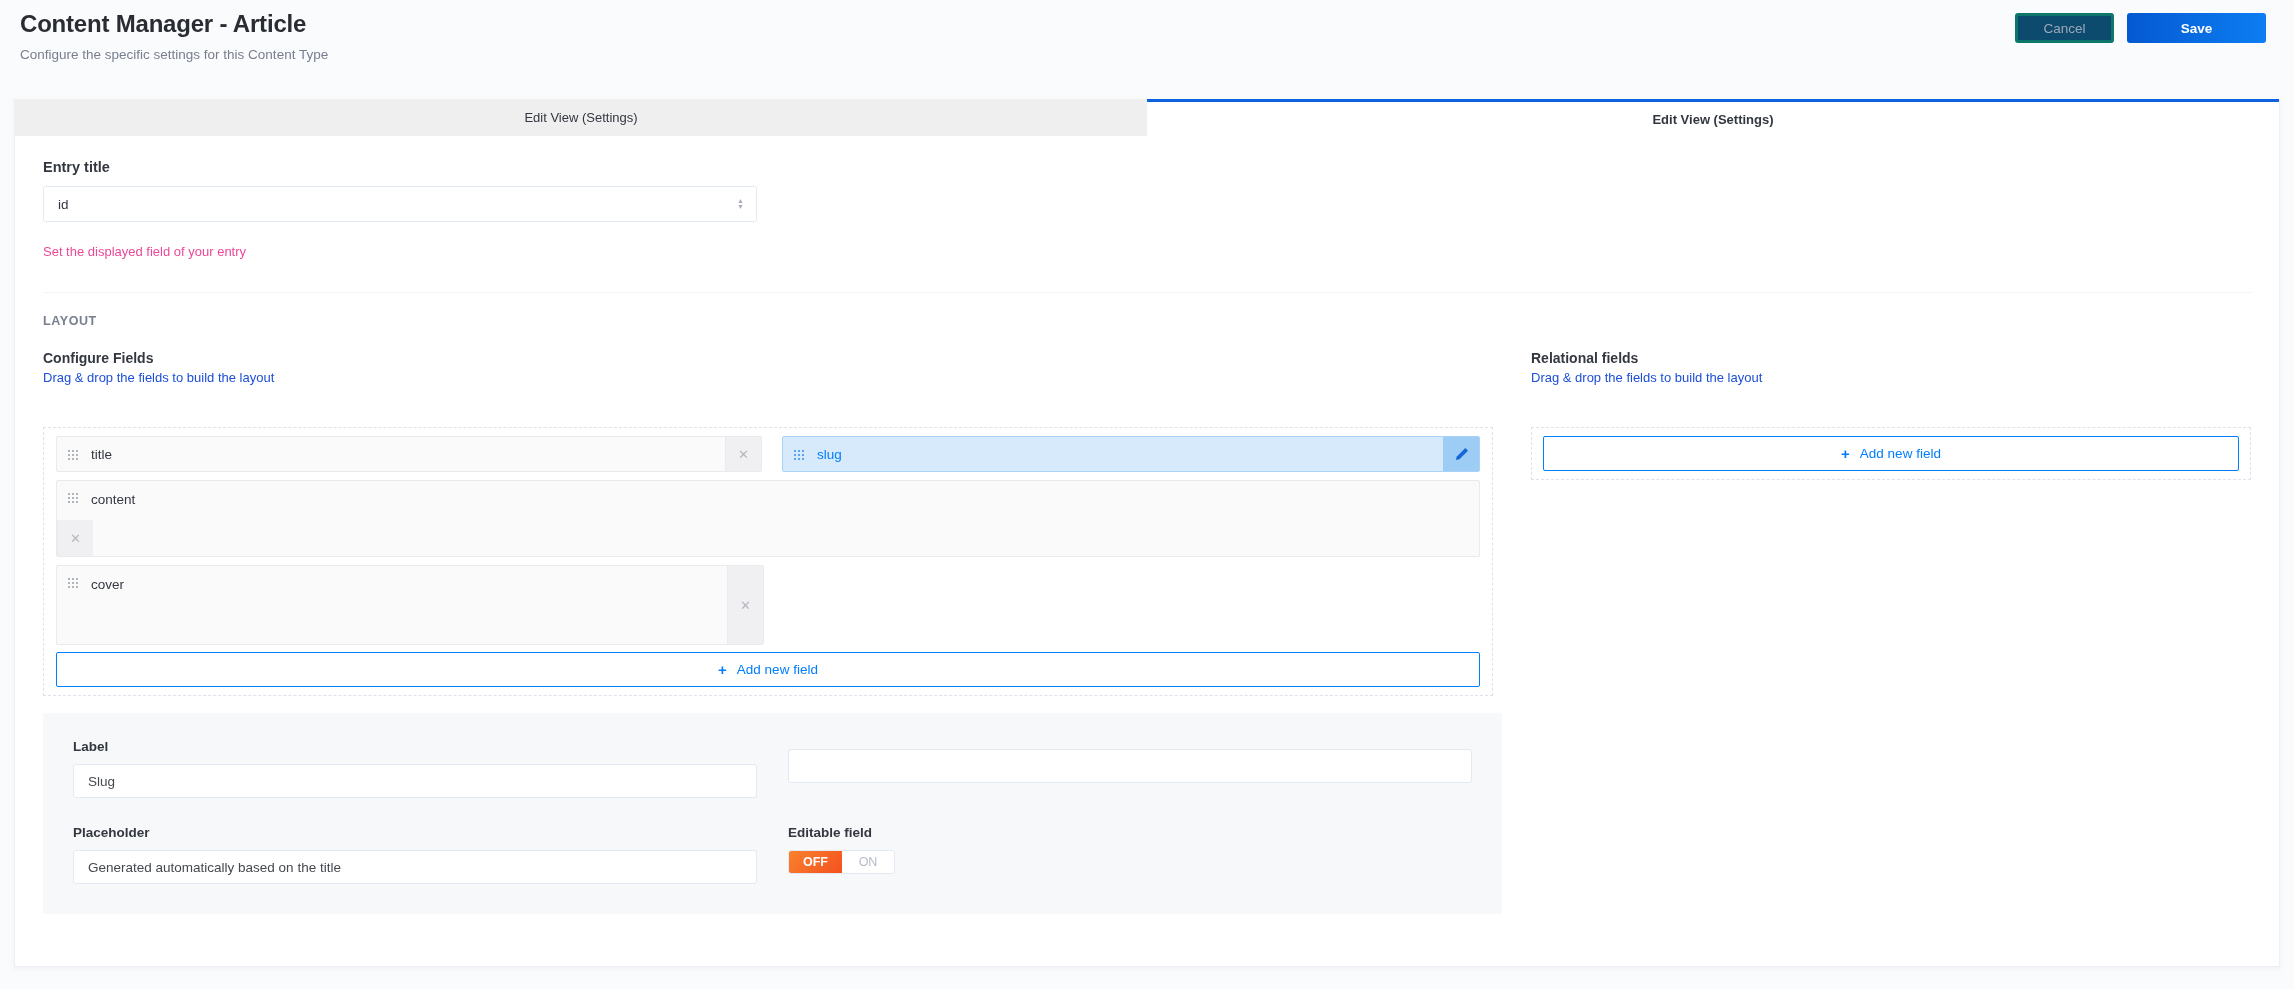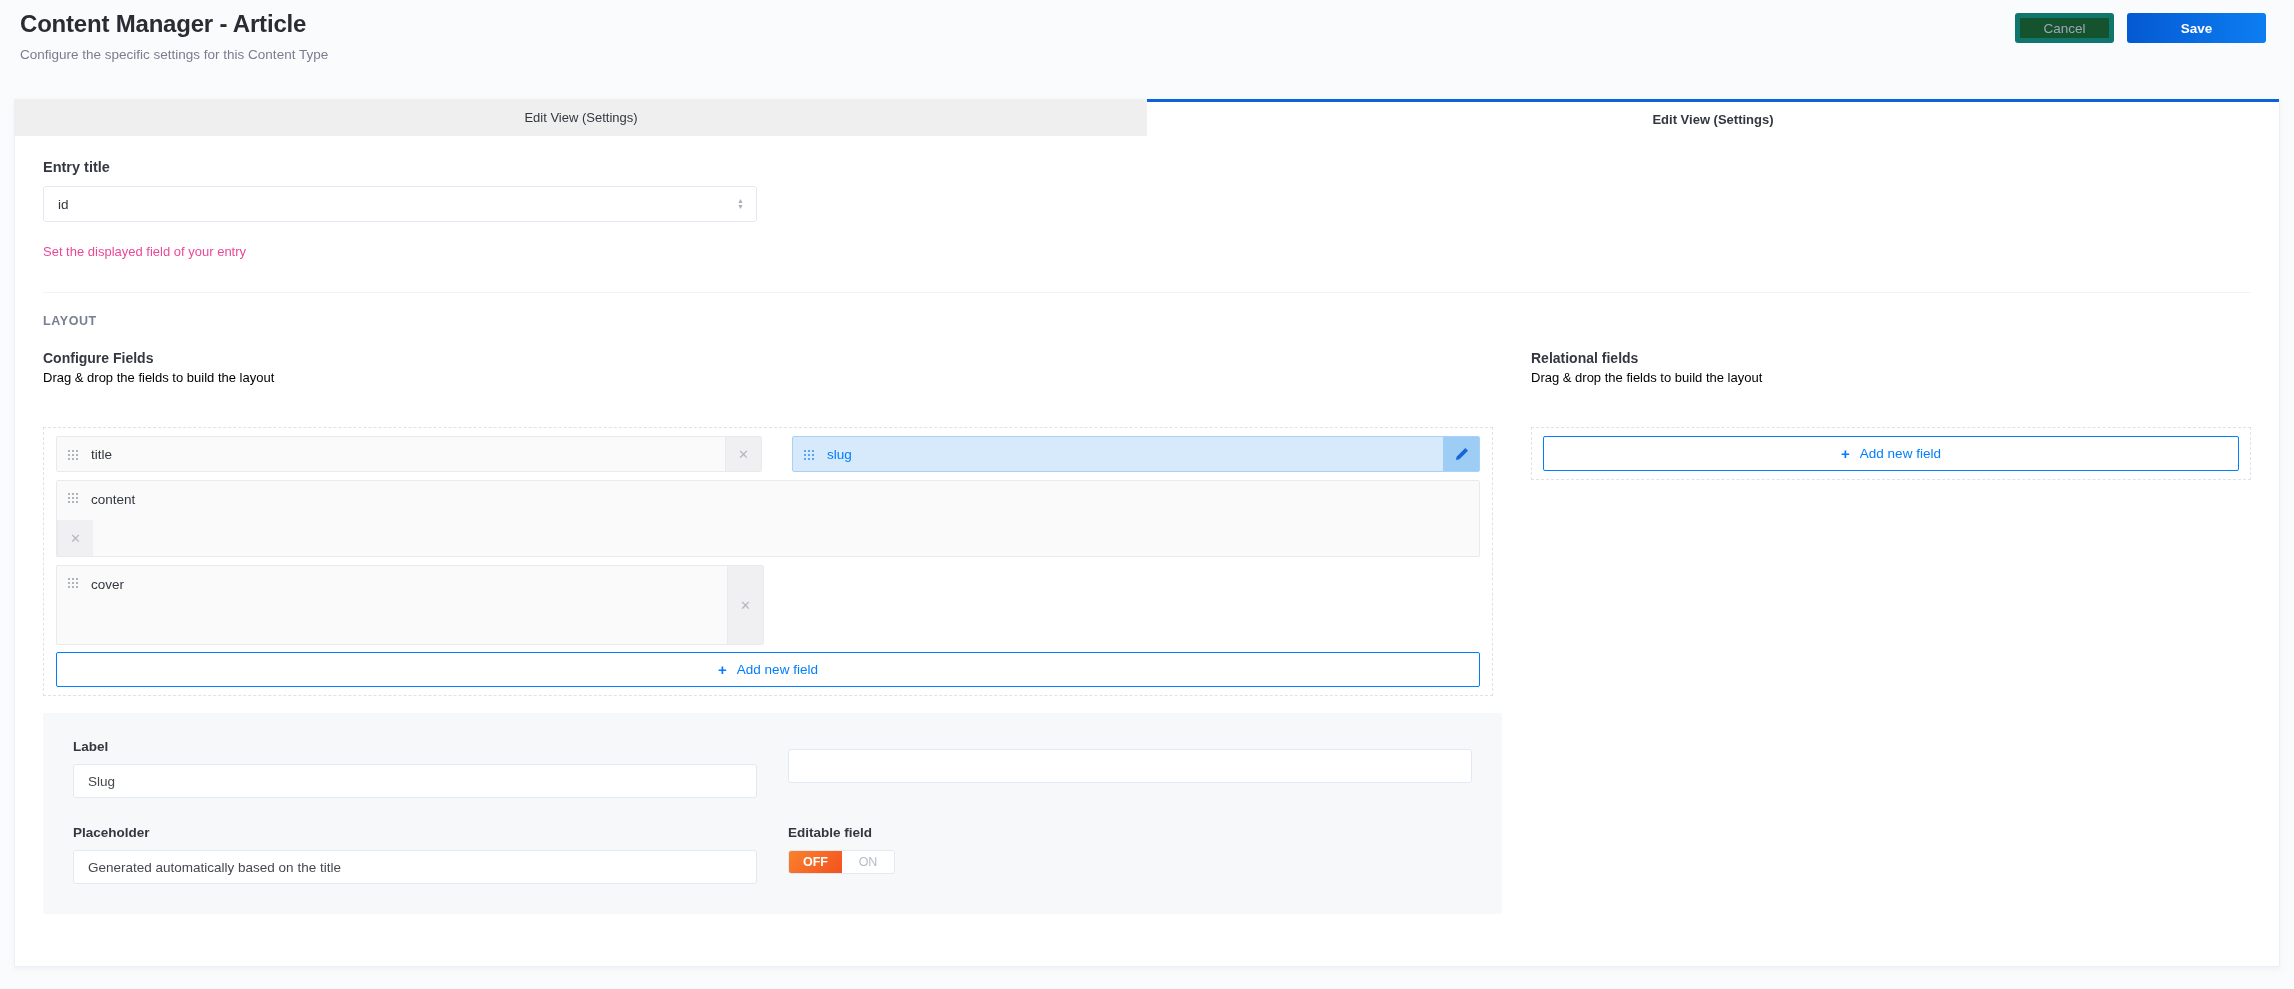--- a/index.html
+++ b/index.html
@@ -11,21 +11,21 @@
     position: relative;
     overflow: hidden;
   }
 
   
   .header { position: absolute; top: 0; left: 0; right: 8px; height: 99px; }
   .page-title { position: absolute; left: 20px; top: 10px; font-size: 24px; font-weight: bold; color: #292c33; letter-spacing: -0.2px; }
   .page-subtitle { position: absolute; left: 20px; top: 47px; font-size: 13.5px; color: #787e8f; }
   .header-actions { position: absolute; right: 20px; top: 13px; display: flex; gap: 13px; }
   .btn { height: 30px; border-radius: 3px; font-size: 13.5px; font-family: "Liberation Sans", sans-serif; cursor: pointer; display: flex; align-items: center; justify-content: center; }
-  .btn-cancel { width: 99px; background: #14532d; border: 5px solid #0f766e; color: #9ea7b8; }
+  .btn-cancel { width: 99px; background: #0c4a6e; border: 3px solid #0f766e; color: #9ea7b8; }
   .btn-save { width: 139px; background: linear-gradient(90deg, #0459d2 0%, #0d7ef2 100%); border: none; color: #ffffff; font-weight: bold; }
 
   
   .main-panel {
     position: absolute; left: 14px; right: 14px; top: 99px; bottom: 22px;
     background: #ffffff;
     border: 1px solid #eceff4; border-top: none;
     box-shadow: 0 2px 4px rgba(227,233,243,0.5);
   }
 
@@ -51,27 +51,27 @@
   .select-value { flex: 1; }
   .stepper { display: flex; flex-direction: column; align-items: center; color: #a9b0bc; font-size: 7px; line-height: 6px; }
   .help-text { margin-top: 22px; font-size: 13px; color: #ec4899; }
   .divider { margin-top: 33px; border-top: 1px solid #f1f3f7; }
 
   
   .columns { display: flex; margin-top: 22px; align-items: flex-start; }
   .col-left { width: 1450px; }
   .col-right { margin-left: 38px; flex: 1; }
   .col-title { font-size: 14px; font-weight: bold; color: #333740; }
-  .col-sub { margin-top: 4px; font-size: 13px; color: #000000; }
+  .col-sub { margin-top: 4px; font-size: 13px; color: #1d4ed8; }
 
   .dropzone { margin-top: 42px; border: 1px dashed #dde2ec; }
   .dz-left { padding: 8px 12px 8px 12px; }
   .dz-right { padding: 8px 11px; }
 
-  .chip-row { display: flex; gap: 30px; margin-bottom: 8px; }
+  .chip-row { display: flex; gap: 20px; margin-bottom: 8px; }
   .chip {
     background: #fafafa; border: 1px solid #e8eaee; border-radius: 2px;
     display: flex; align-items: center; overflow: hidden; cursor: move;
   }
   .chip-half1 { width: 706px; height: 36px; }
   .chip-half2 { flex: 1; height: 36px; }
   .chip-full { width: 100%; height: 77px; margin-bottom: 8px; align-items: stretch; flex-direction: column; }
   .chip-tall-half { width: 708px; height: 80px; margin-bottom: 7px; align-items: stretch; }
   .chip-body { flex: 1; display: flex; align-items: center; gap: 13px; padding-left: 10px; }
   .chip-tall .chip-body { align-items: flex-start; padding-top: 11px; }

